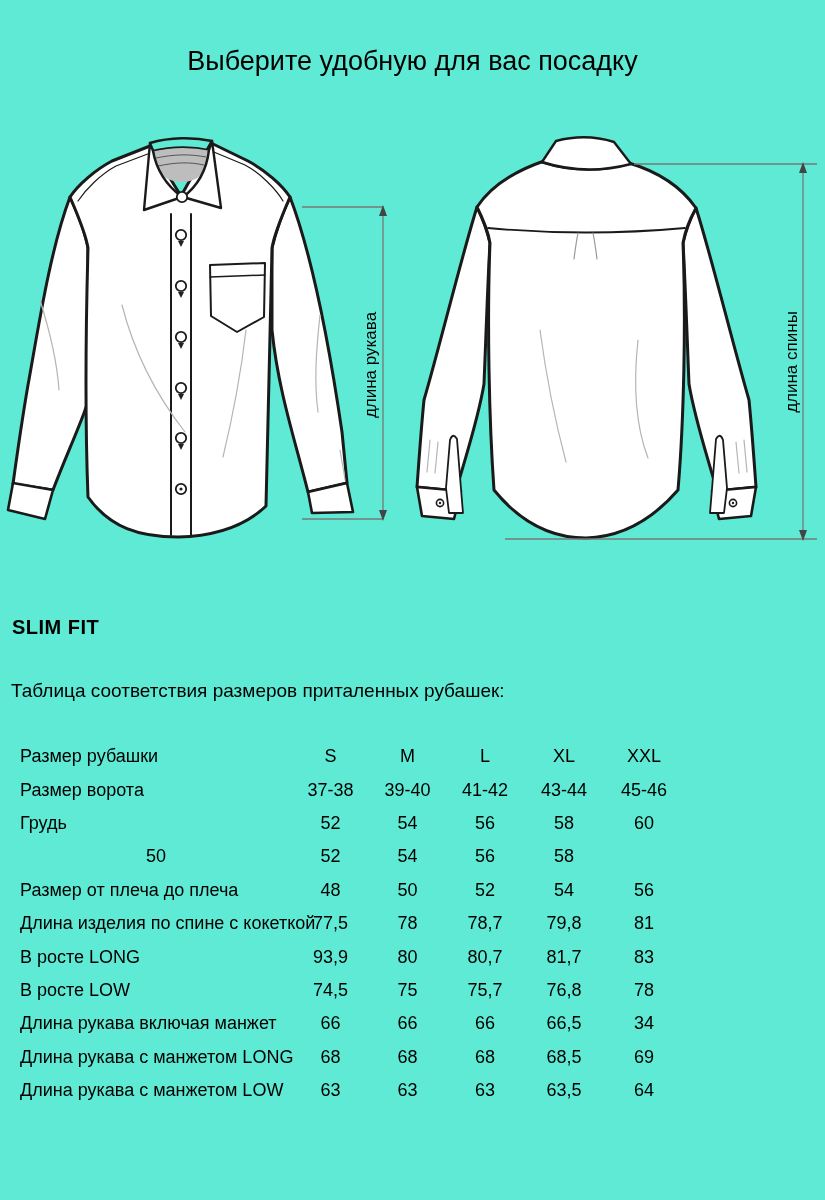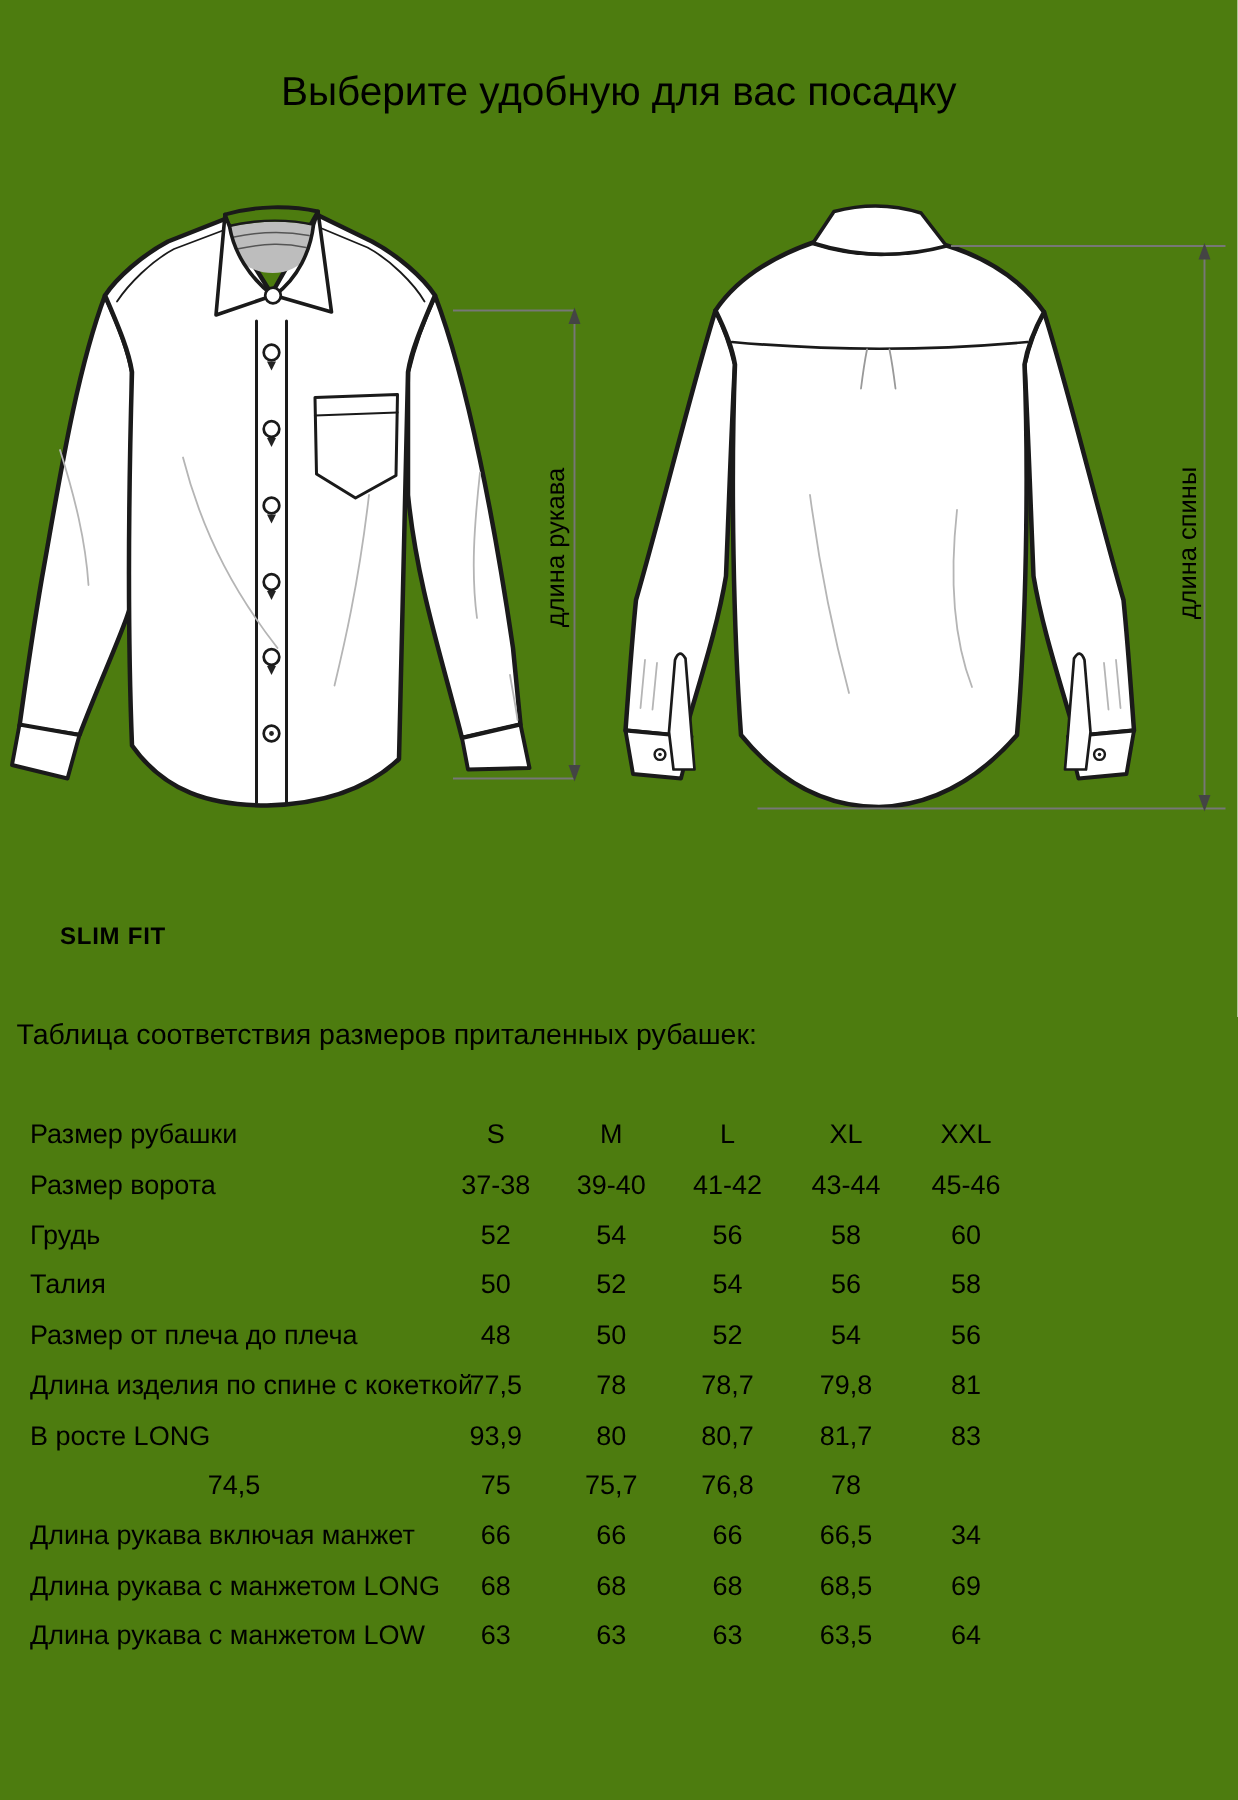--- a/index.html
+++ b/index.html
@@ -1,21 +1,21 @@
 <!DOCTYPE html>
 <html><head>
 <meta charset="utf-8">
 <style>
   html,body{margin:0;padding:0;background:#fff;}
-  .page{position:relative;width:825px;height:1200px;background:#4d7c0f;overflow:hidden;
+  .page{position:relative;width:825px;height:1200px;background:#5eead4;overflow:hidden;
         font-family:"Liberation Sans",sans-serif;color:#000;}
   .title{position:absolute;top:46px;left:0;width:100%;text-align:center;
          font-size:27px;font-weight:400;margin:0;}
   .diagram{position:absolute;top:0;left:0;}
-  .fit-heading{position:absolute;top:616px;left:12px;font-size:16px;font-weight:700;letter-spacing:.5px;margin-left:28px;}
+  .fit-heading{position:absolute;top:616px;left:12px;font-size:20px;font-weight:700;letter-spacing:.5px;}
   .fit-subtitle{position:absolute;top:680px;left:11px;font-size:19px;}
   .size-table{position:absolute;top:740px;left:20px;width:672px;}
   .trow{display:grid;grid-template-columns:272px 77px 77px 78px 80px 80px;
         height:33.4px;align-items:center;font-size:18px;}
   .tlabel{white-space:nowrap;}
   .tcell{text-align:center;white-space:nowrap;}
   svg text{font-family:"Liberation Sans",sans-serif;}
 </style>
 </head>
 <body>
@@ -164,21 +164,20 @@
       </div>
       <div class="trow">
         <div class="tlabel">Грудь</div>
         <div class="tcell">52</div>
         <div class="tcell">54</div>
         <div class="tcell">56</div>
         <div class="tcell">58</div>
         <div class="tcell">60</div>
       </div>
       <div class="trow">
-        <div class="tlabel">Талия</div>
         <div class="tcell">50</div>
         <div class="tcell">52</div>
         <div class="tcell">54</div>
         <div class="tcell">56</div>
         <div class="tcell">58</div>
       </div>
       <div class="trow">
         <div class="tlabel">Размер от плеча до плеча</div>
         <div class="tcell">48</div>
         <div class="tcell">50</div>
@@ -196,20 +195,21 @@
       </div>
       <div class="trow">
         <div class="tlabel">В росте LONG</div>
         <div class="tcell">93,9</div>
         <div class="tcell">80</div>
         <div class="tcell">80,7</div>
         <div class="tcell">81,7</div>
         <div class="tcell">83</div>
       </div>
       <div class="trow">
+        <div class="tlabel">В росте LOW</div>
         <div class="tcell">74,5</div>
         <div class="tcell">75</div>
         <div class="tcell">75,7</div>
         <div class="tcell">76,8</div>
         <div class="tcell">78</div>
       </div>
       <div class="trow">
         <div class="tlabel">Длина рукава включая манжет</div>
         <div class="tcell">66</div>
         <div class="tcell">66</div>

